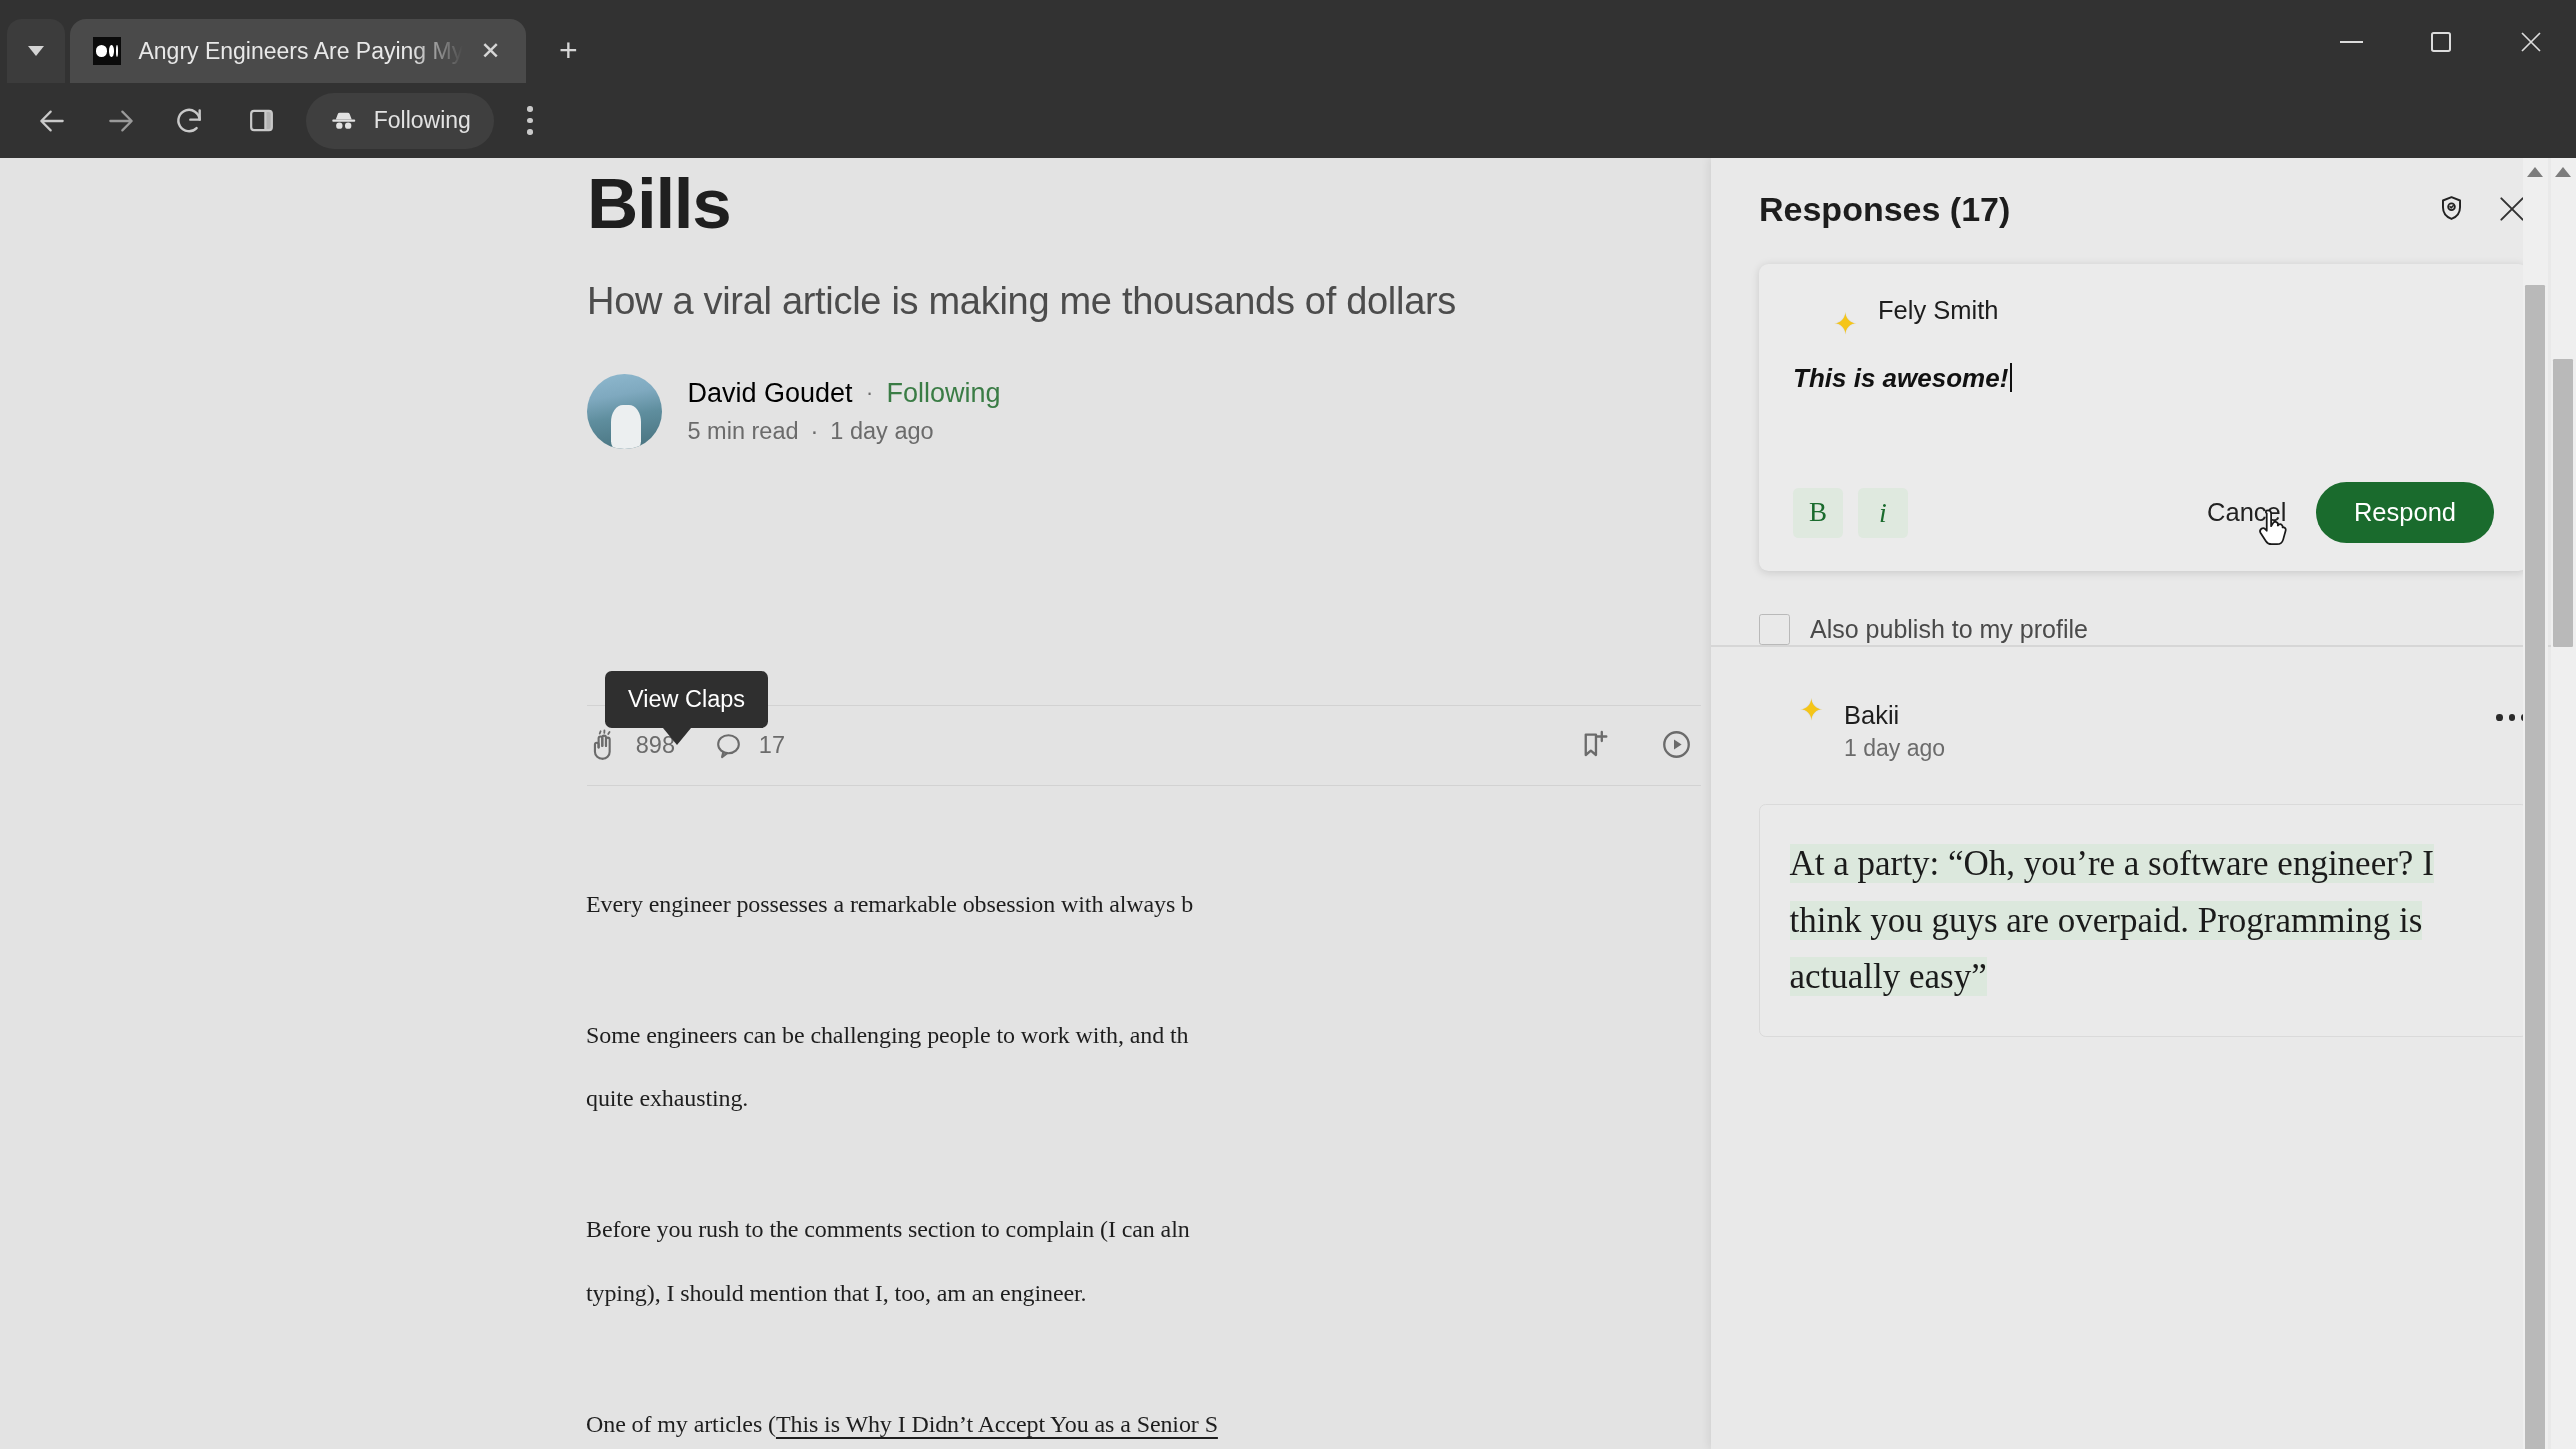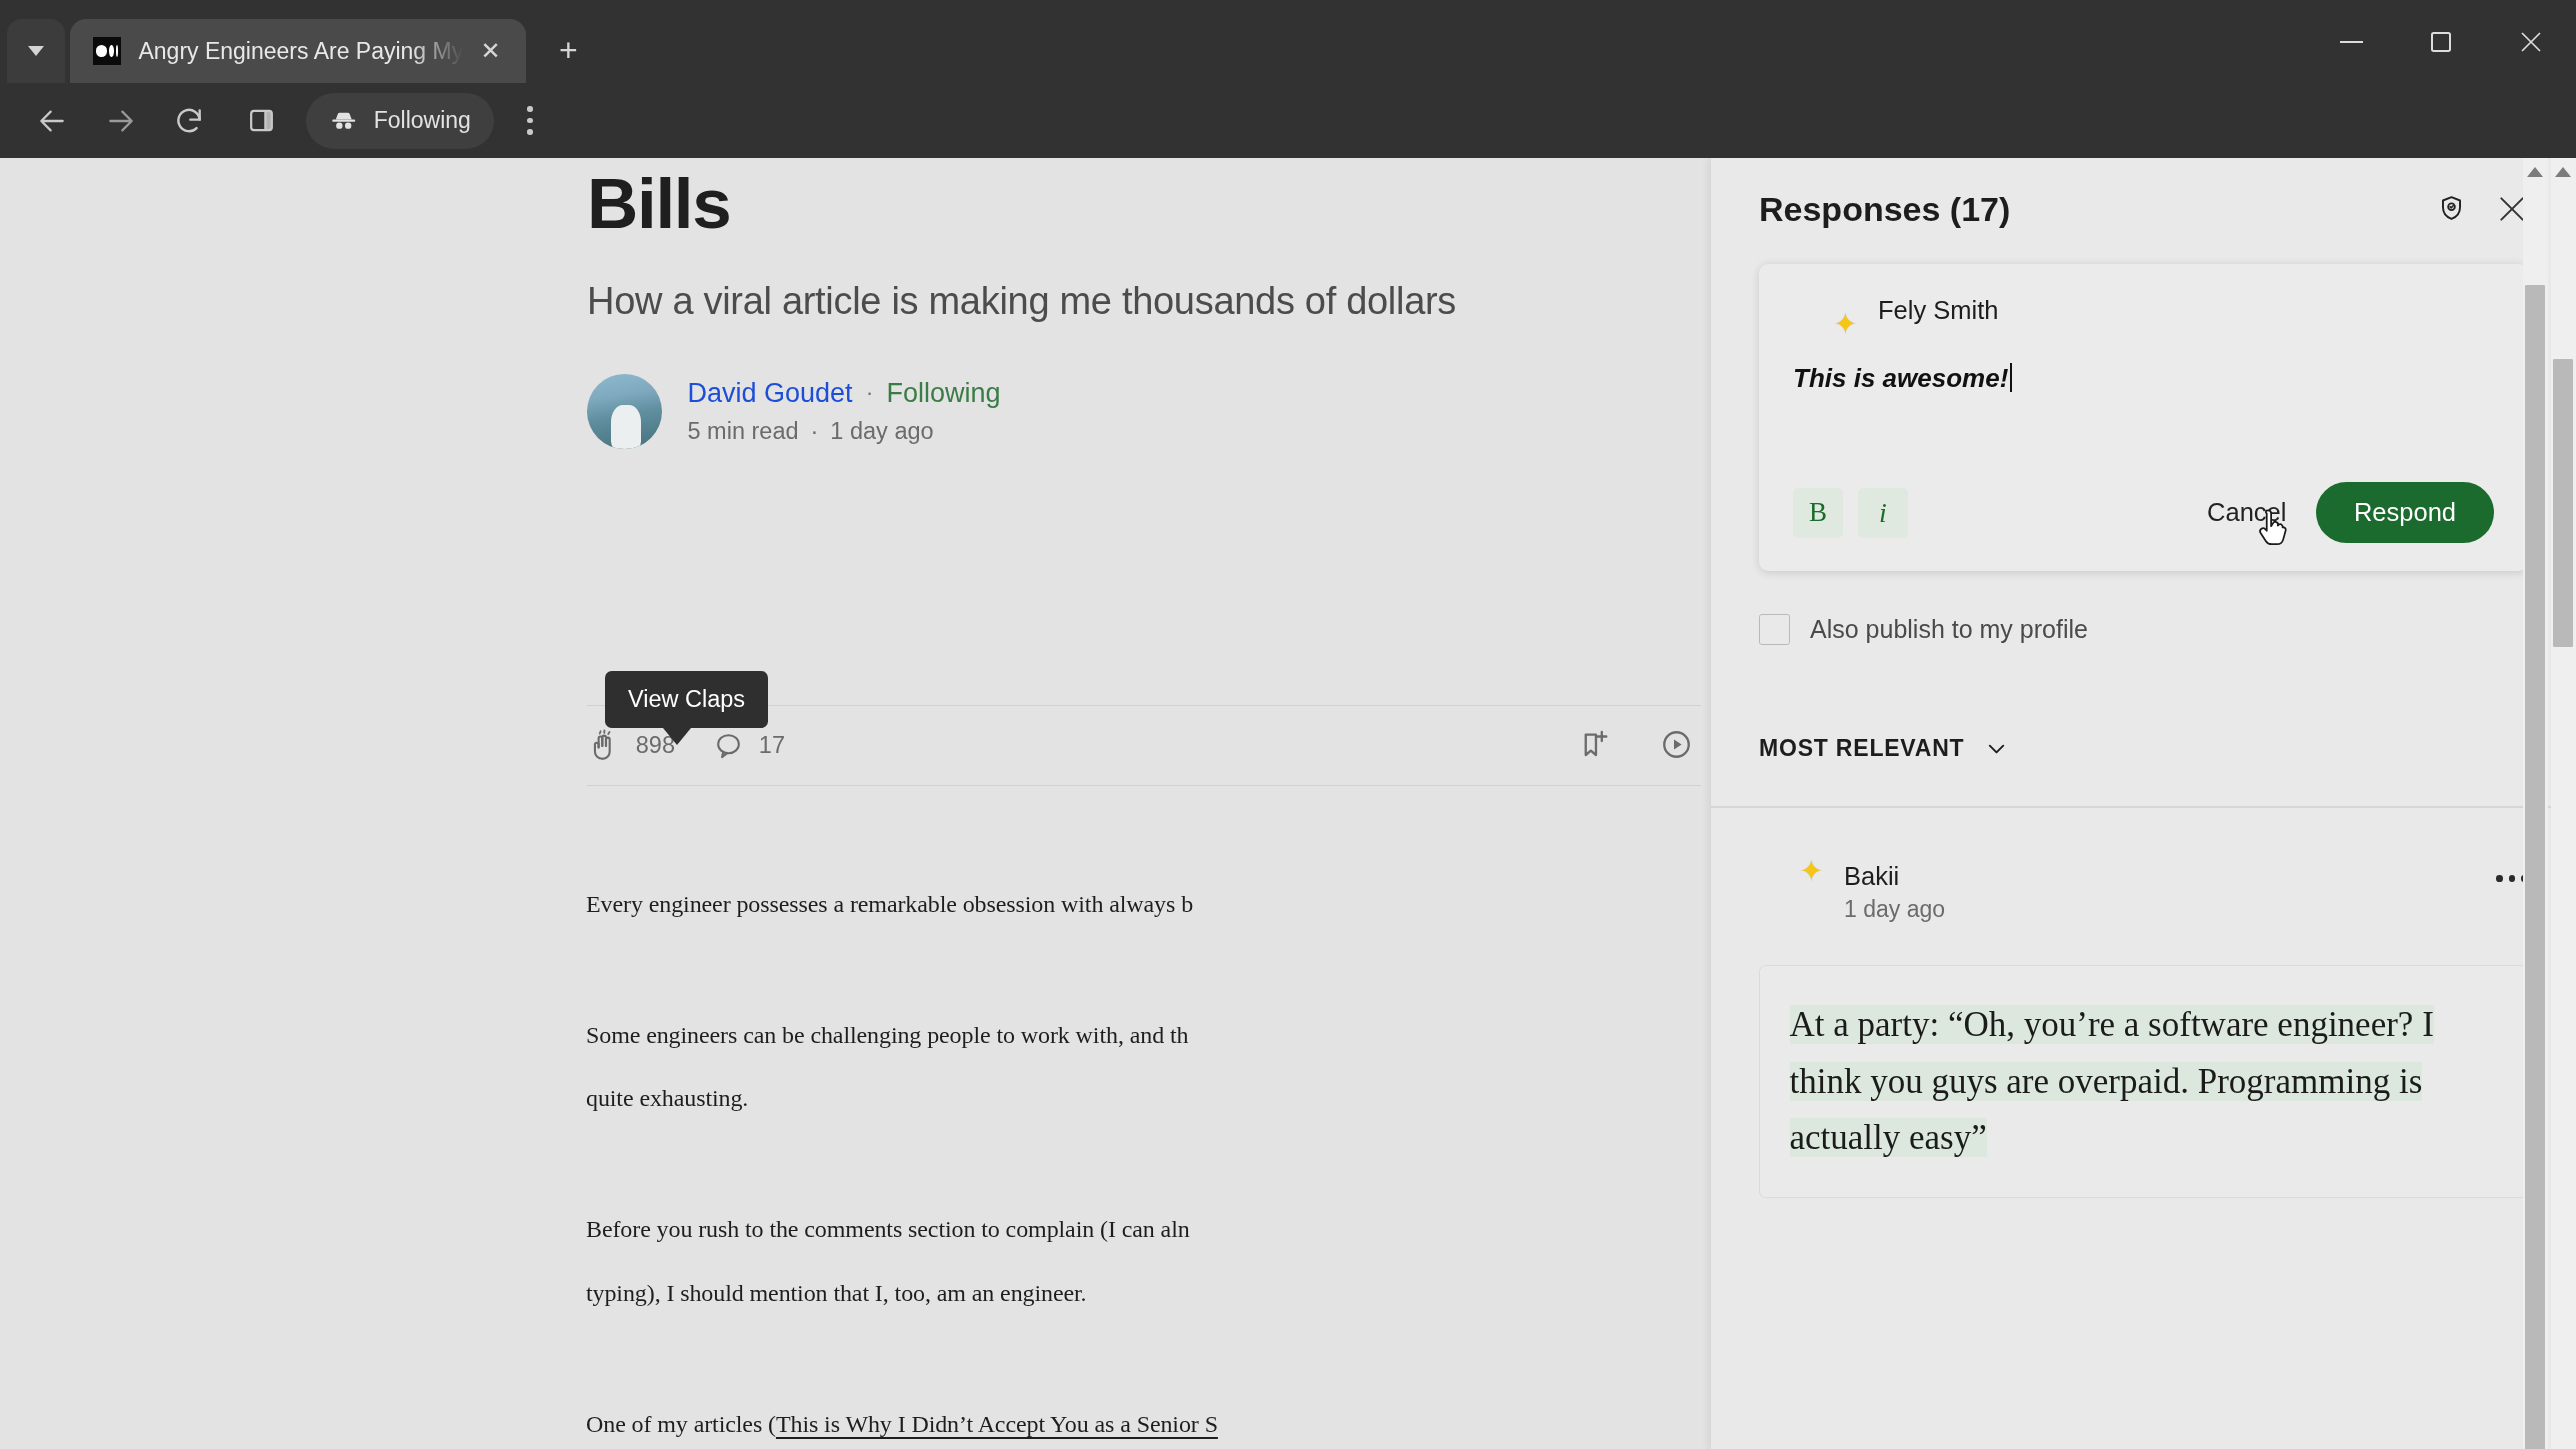--- a/index.html
+++ b/index.html
@@ -162,21 +162,21 @@
       linear-gradient(170deg, #8fb9cf 0%, #7fa9bf 30%, #5f8e9e 55%, #46707c 100%);
     position: relative; overflow: hidden;
   }
   .avatar-author::after {
     content: ""; position: absolute; left: 32%; top: 42%;
     width: 40%; height: 58%; border-radius: 40% 40% 18% 18%;
     background: #eceff0;
   }
   .byline-text { margin-left: 25.5px; }
   .byline-row1 { font-size: 27px; display: flex; align-items: center; gap: 13.4px; }
-  .byline-name { color: #1d4ed8; }
+  .byline-name { color: #000000; }
   .byline-dot { color: #6b6b6b; font-size: 21.5px; }
   .byline-follow { color: #3a7c45; }
   .byline-row2 { font-size: 23.5px; color: #6b6b6b; margin-top: 9.4px; display: flex; align-items: center; gap: 12px; }
 
   .tooltip {
     position: absolute; left: 605px; top: 513px;
     background: #2f2f2f; color: #fff;
     font-size: 23.5px; padding: 14.8px 23px; border-radius: 6.7px;
     z-index: 30; white-space: nowrap;
   }
@@ -545,26 +545,20 @@
               </svg>
             </span>
           </div>
         </div>
 
         <div class="publish-row">
           <span class="checkbox"></span>
           <span class="publish-label">Also publish to my profile</span>
         </div>
 
-        <div class="sortrow">
-          <span class="sort-label">MOST RELEVANT</span>
-          <svg width="27" height="27" viewBox="0 0 24 24">
-              <path d="M6 9.5l6 6 6-6" stroke="#1d1d1d" stroke-width="1.7" fill="none" stroke-linecap="round" stroke-linejoin="round"></path>
-            </svg>
-        </div>
       </div>
 
       <div class="panel-divider"></div>
 
       <div class="panel-inner">
         <div class="comment">
           <div class="comment-head">
             <span class="avatar-wrap">
               <span class="avatar-bakii"></span>
               <span class="spark">✦</span>

